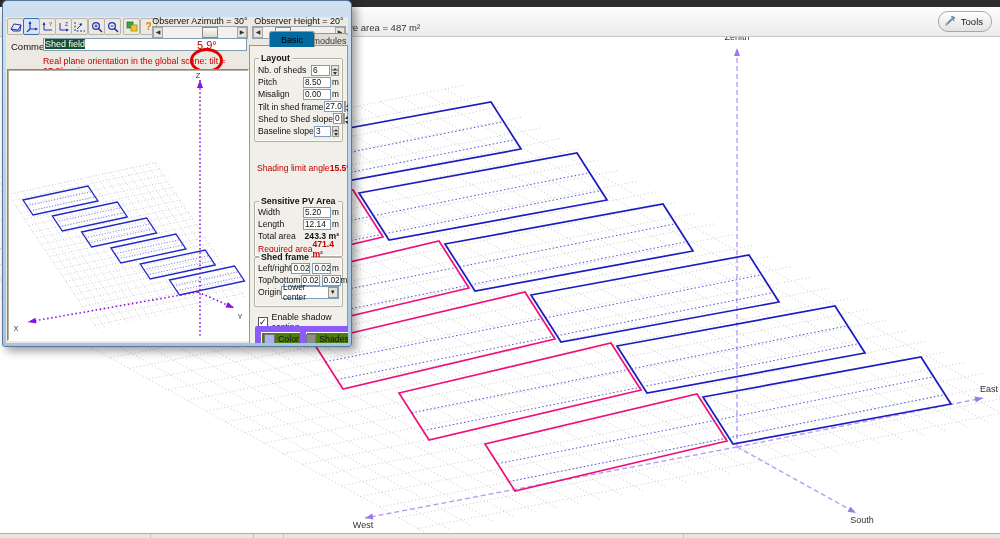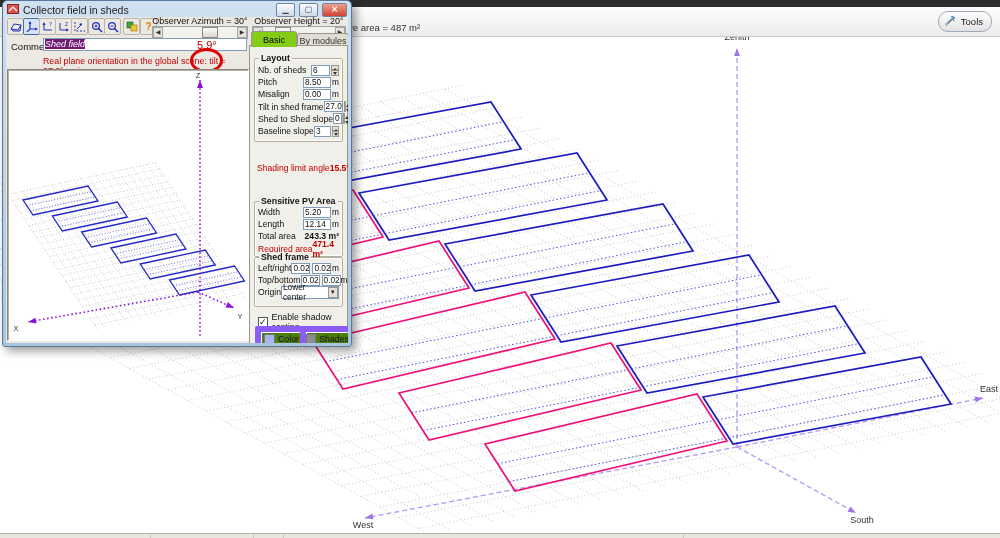--- a/index.html
+++ b/index.html
@@ -35,32 +35,32 @@
   .sl-label{position:absolute;top:-1px;font-size:9px;color:#111;text-align:center;white-space:nowrap;}
   .slider{position:absolute;top:9px;height:11px;background:#f2f1ee;border:1px solid #98a3ad;}
   .sl-arrow{position:absolute;top:0;width:10px;height:100%;background:#e7e4dd;border:1px solid #aaa69c;box-sizing:border-box;
     font-size:6px;line-height:9px;text-align:center;color:#333;}
   .sl-thumb{position:absolute;top:0;width:16px;height:100%;background:linear-gradient(#fbfaf8,#dcd8d0);
     border:1px solid #8d897f;box-sizing:border-box;}
   
   #comment-label{position:absolute;left:5px;top:24px;font-size:9.5px;color:#111;}
   #comment-input{position:absolute;left:37px;top:21px;width:200px;height:11px;background:#fff;border:1px solid #7f9db9;
     font-size:9px;line-height:11px;padding:0 1px;}
-  #comment-input .sel{background:#701a75;color:#fff;font-style:italic;}
+  #comment-input .sel{background:#14532d;color:#fff;}
   #orient-text{position:absolute;left:37px;top:39px;width:205px;font-size:8.8px;color:#c00000;}
   #orient-circle{position:absolute;left:184px;top:31px;width:27px;height:19px;border:3px solid #e00000;border-radius:50%;}
   #orient-val{position:absolute;left:191px;top:22px;font-size:11px;color:#c00000;}
   
   #preview{position:absolute;left:1px;top:52px;width:240px;height:270px;background:#fff;
     border:1px solid #8b877d;border-right-color:#fff;border-bottom-color:#fff;box-shadow:inset 1px 1px 0 #b5b1a7;}
   
   #right-panel{position:absolute;left:243px;top:14px;width:99px;height:312px;}
   .tab{position:absolute;top:0;height:14px;font-size:9px;display:flex;align-items:center;justify-content:center;
     border:1px solid #9a968a;border-bottom:none;border-radius:3px 3px 0 0;}
-  .tab.active{left:2px;width:44px;background:#84cc16;z-index:3;height:15px;text-align:right;}
+  .tab.active{left:20px;width:44px;background:#0369a1;z-index:3;height:15px;text-align:right;}
   .tab.inactive{left:48px;width:50px;background:#e0ddd4;top:2px;color:#333;}
   #tab-pane{position:absolute;left:0;top:14px;width:97px;height:297px;background:#f1efe9;border:1px solid #9a968a;}
   .grp{position:absolute;left:4px;width:87px;border:1px solid #b4b0a4;border-radius:2px;box-shadow:inset 0 0 0 1px #fdfcf9;}
   .grp-title{position:absolute;left:4px;top:-6px;background:#f1efe9;padding:0 2px;font-size:8.8px;font-weight:bold;color:#111;}
   .row{display:flex;align-items:center;height:12.2px;padding:0 3px;font-size:8.6px;color:#111;}
   .row .lbl{flex:1;white-space:nowrap;}
   .field{background:#fff;border:1px solid #7f9db9;height:9px;line-height:9px;font-size:8.3px;padding:0 1px;}
   .w26{width:24px;} .w18{width:15px;}
   .unit{width:8px;text-align:right;font-size:8.3px;}
   .spin{width:8px;height:11px;display:flex;flex-direction:column;margin-left:1px;}
@@ -198,32 +198,20 @@
   </svg>
 
 <div id="status-bar">
   <div class="sb-seg" style="left:0;width:150px;"></div>
   <div class="sb-seg" style="left:150px;width:103px;"></div>
   <div class="sb-seg" style="left:253px;width:30px;"></div>
   <div class="sb-seg" style="left:283px;width:400px;"></div>
 </div>
 
 <div id="dialog">
-  <div id="dlg-title">
-    <span>
-      <svg width="12" height="12" viewBox="0 0 12 12">
-        <rect x="0.5" y="1.5" width="11" height="9" fill="#d9534f" stroke="#8a2320" stroke-width="1"></rect>
-        <path d="M2 8 L6 4 L10 8" stroke="#fff" stroke-width="1.2" fill="none"></path>
-      </svg>
-    </span>
-    <span class="t">Collector field in sheds</span>
-    <span class="capbtn">▁</span>
-    <span class="capbtn">▢</span>
-    <span class="capbtn close">✕</span>
-  </div>
 
   <div id="dlg-body">
 
     <div class="tbtn" style="left:1px">
       <svg width="12" height="10" viewBox="0 0 12 10">
           <path d="M1 7 L4 2 L11 3 L8 8 Z M1 7 L3 9 L10 9 L11 3" fill="none" stroke="#2233bb" stroke-width="1"></path>
         </svg>
     </div>
     <div class="tbtn pressed" style="left:17px">
       <svg width="12" height="11" viewBox="0 0 12 11">

